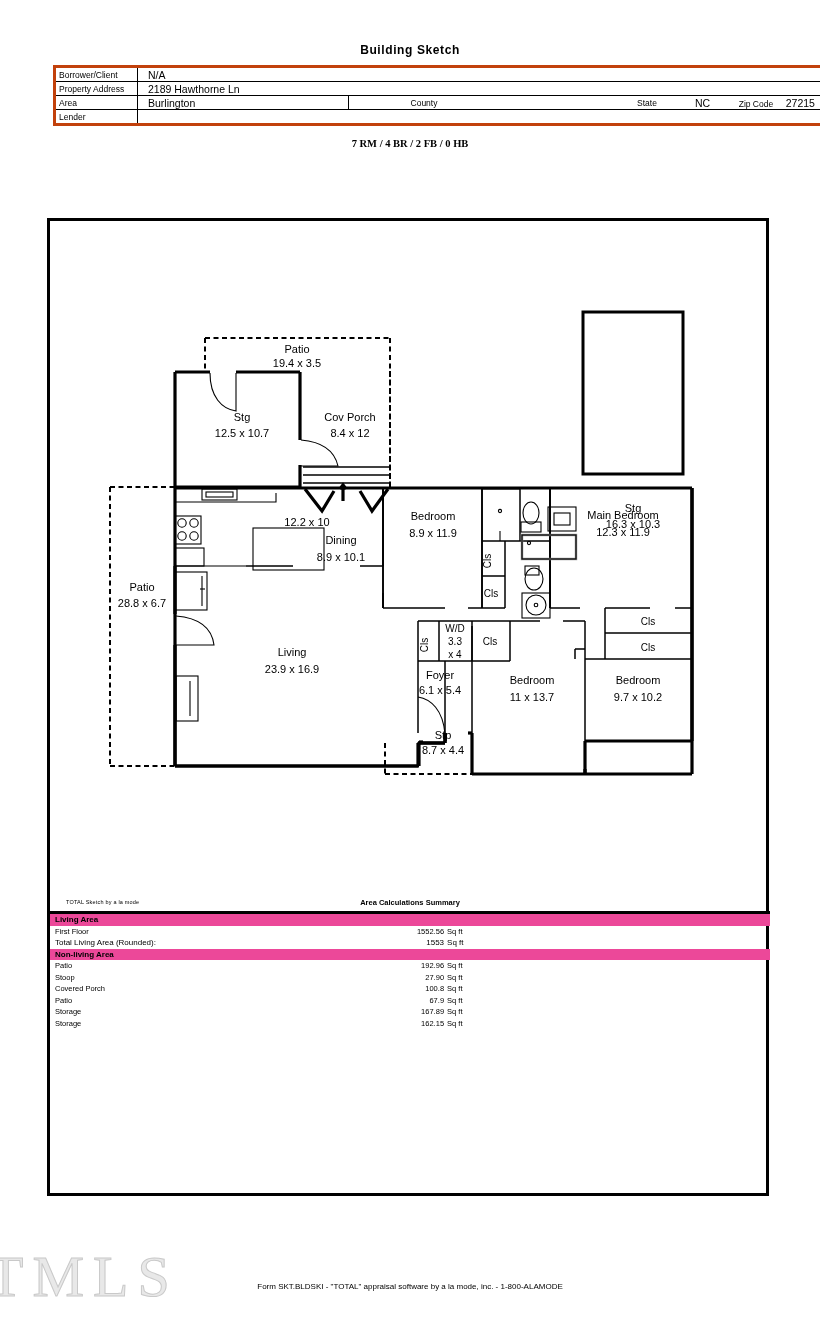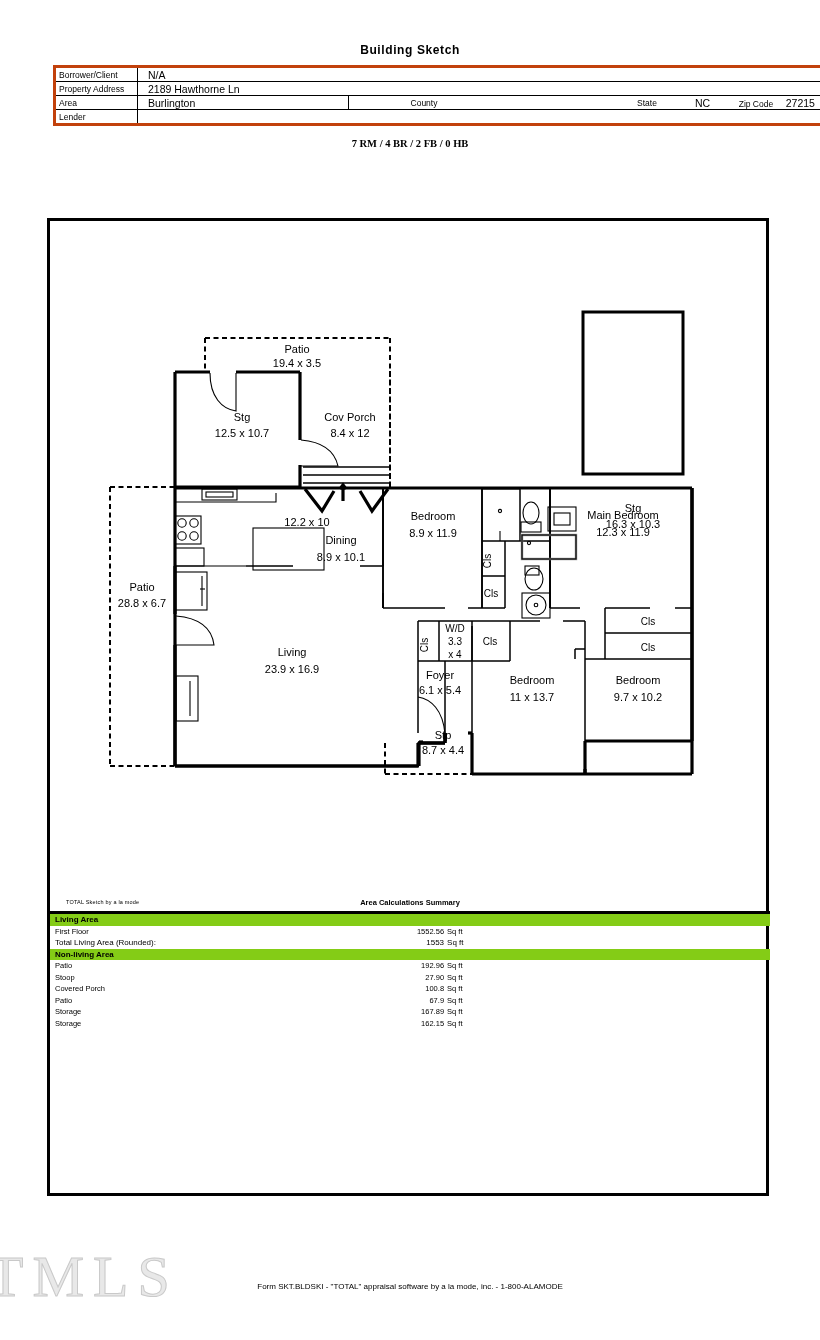--- a/index.html
+++ b/index.html
@@ -113,21 +113,21 @@
     border-collapse: collapse;
     font-size: 7.5px;
   }
   .calc-table td {
     padding: 0 0 0 5px;
     height: 11.5px;
     vertical-align: middle;
     white-space: nowrap;
   }
   .sec-row td {
-    background: #84cc16;
+    background: #ec4899;
     font-weight: bold;
     font-size: 8px;
   }
   .amt { text-align: right; width: 180px; padding-right: 0 !important; }
   .amt-unit { padding-left: 3px !important; width: 330px; }
   .bold-row td { font-weight: normal; font-size: 8px; }
 
   
   .watermark {
     position: absolute;

